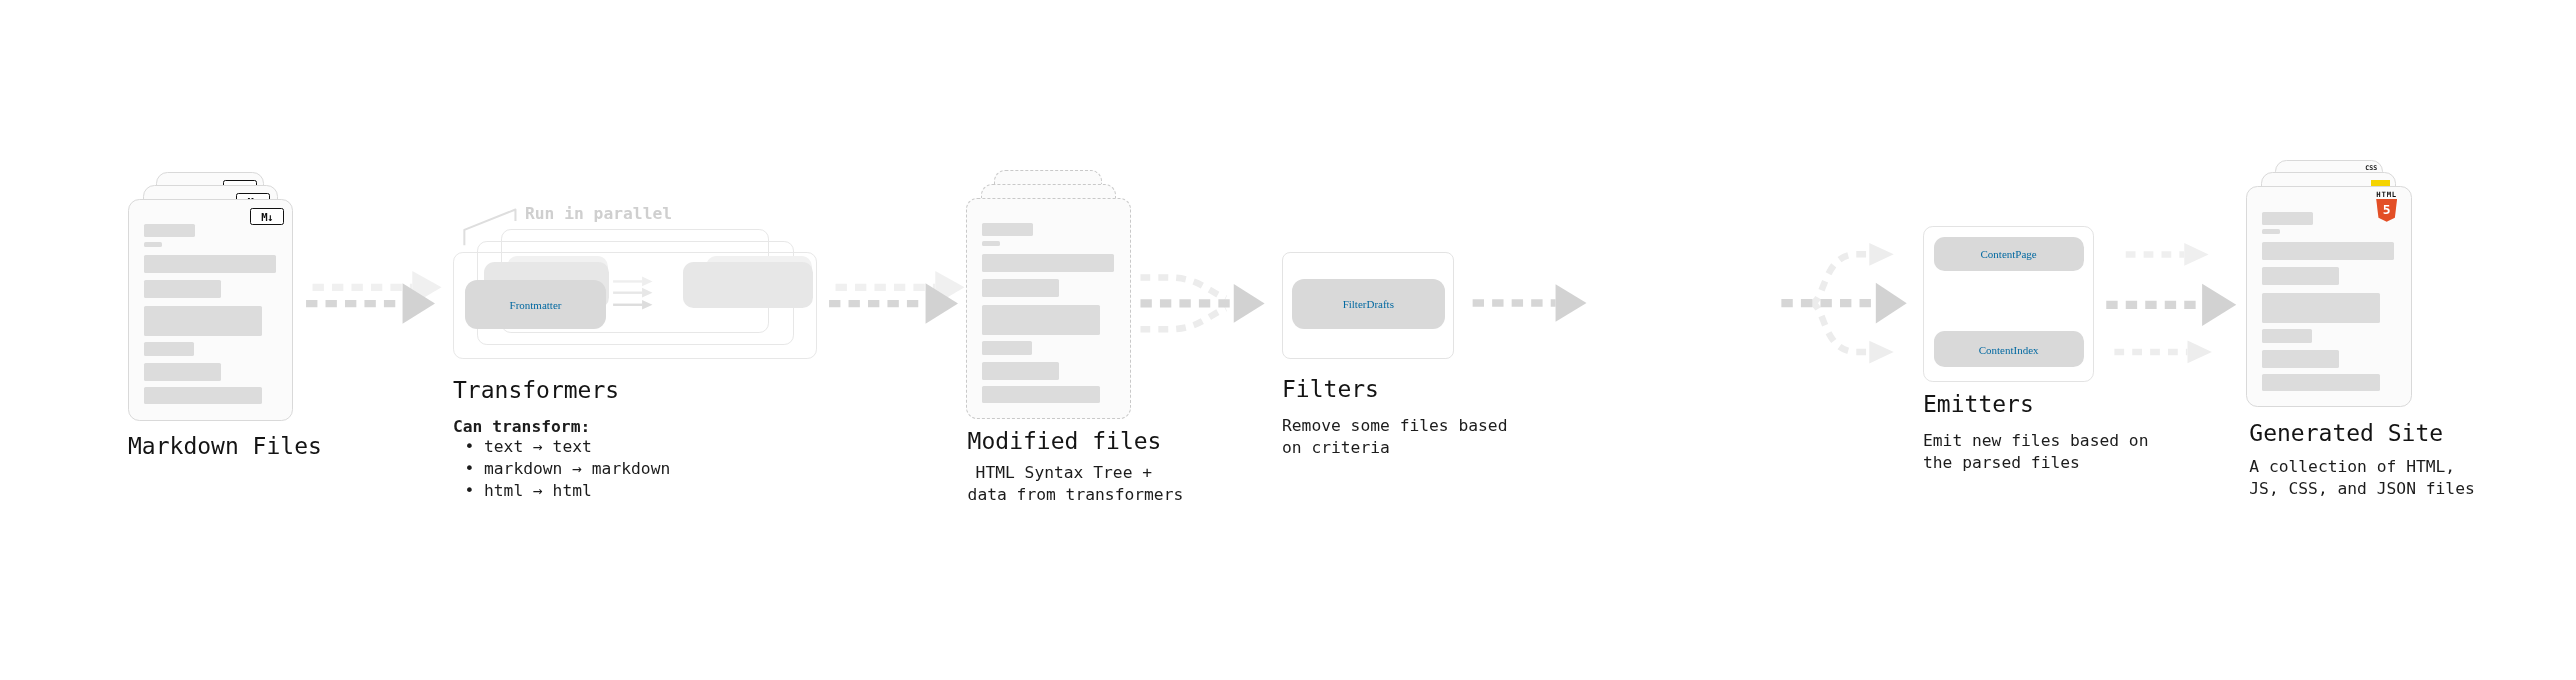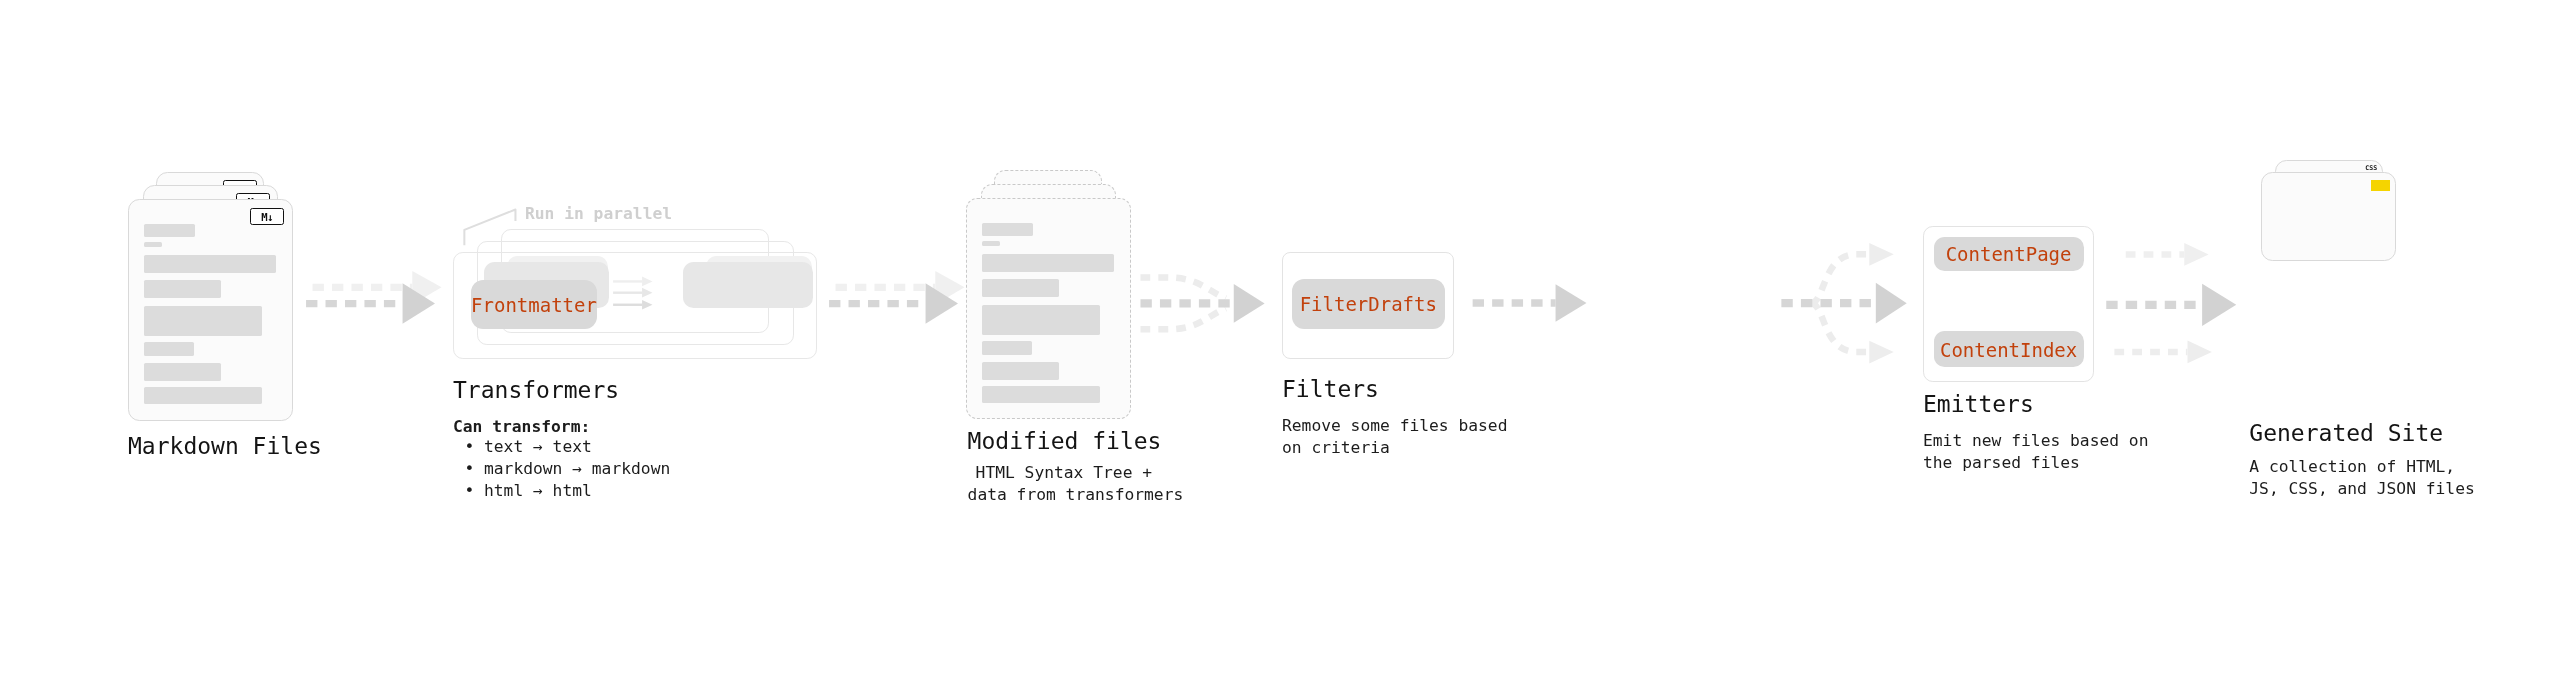--- a/index.html
+++ b/index.html
@@ -22,21 +22,21 @@
           display:flex;align-items:flex-start;justify-content:center;}
   .shield span{color:#fff;font-weight:bold;font-size:13px;line-height:21px;}
   .css-badge{position:absolute;font-size:6.5px;font-weight:bold;color:#111;line-height:6.5px;
              border-bottom:2.4px solid #2962e8;padding-bottom:0.8px;}
   .js-badge{position:absolute;width:18.7px;height:11.4px;background:#f5d400;}
 
   
   .obox{position:absolute;box-sizing:border-box;border:1.6px solid #e7e7e7;border-radius:9.8px;background:transparent;}
   .obox.filled{background:#ffffff;border-color:#e3e3e3;}
   .pill{position:absolute;box-sizing:border-box;background:#d9d9d9;border-radius:10.6px;
-        display:flex;align-items:center;justify-content:center;font-size:19px;color:#c2410c;white-space:nowrap;}
+        display:flex;align-items:center;justify-content:center;font-size:11px;color:#0369a1;white-space:nowrap;font-family:Liberation Serif, serif;}
   .ghost1{background:#e7e7e7;}
   .ghost2{background:#f1f1f1;}
 
   
   .h{position:absolute;font-size:23px;font-weight:500;color:#141414;white-space:nowrap;}
   .sub{position:absolute;font-size:16.3px;line-height:22px;color:#1c1c1c;white-space:nowrap;}
   .note{position:absolute;font-size:16.3px;color:#cfcfcf;white-space:nowrap;}
 
   svg{position:absolute;overflow:visible;}
 </style>
@@ -78,21 +78,21 @@
     <div class="obox" style="left:24.4px;top:38px;width:317px;height:104px;"></div>
     <div class="obox" style="left:0;top:49px;width:364px;height:107px;"></div>
 
     <svg style="left:0;top:0;" width="146" height="65" viewBox="0 0 180 80">
       <polyline points="14,52 14,33 77,8 77,22" fill="none" stroke="#dedede" stroke-width="2.5" stroke-linejoin="round"></polyline>
     </svg>
     <div class="note" style="left:72px;top:0.8px;font-weight:bold;">Run in parallel</div>
 
     <div class="pill ghost2" style="left:54px;top:53px;width:101px;height:41px;"></div>
     <div class="pill ghost1" style="left:31px;top:59px;width:125px;height:46px;"></div>
-    <div class="pill" style="left:18px;top:77px;width:126px;height:49px;border-radius:12.2px;">Frontmatter</div>
+    <div class="pill" style="left:12px;top:77px;width:141px;height:49px;border-radius:12.2px;">Frontmatter</div>
 
     <div class="pill ghost2" style="left:253px;top:53px;width:106px;height:41px;"></div>
     <div class="pill ghost1" style="left:230px;top:59px;width:130px;height:46px;"></div>
 
     <svg style="left:158px;top:72px;" width="46" height="37" viewBox="0 0 56 46">
       <line x1="2" y1="8" x2="38" y2="8" stroke="#eeeeee" stroke-width="3"></line>
         <polygon points="38,2 51,8 38,14" fill="#eeeeee"></polygon>
       <line x1="2" y1="22" x2="38" y2="22" stroke="#e7e7e7" stroke-width="3"></line>
         <polygon points="38,16 51,22 38,28" fill="#e7e7e7"></polygon>
       <line x1="2" y1="37" x2="38" y2="37" stroke="#dddddd" stroke-width="3"></line>
@@ -180,19 +180,35 @@
     <polygon points="104,131 134,145 104,159" fill="#ededed"></polygon>
   </svg>
 
   <div class="abs" style="left:2246px;top:158px;width:244px;height:349px;">
     <div class="card" style="left:29px;top:2.4px;width:108px;height:89px;">
       <span class="css-badge" style="top:4.1px;right:4.9px;">CSS</span>
     </div>
     <div class="card" style="left:15.4px;top:14px;width:135px;height:89px;">
       <span class="js-badge" style="top:6.5px;right:5.7px;"></span>
     </div>
+    <div class="card" style="left:0;top:28.4px;width:166px;height:221px;">
+      <div class="html5-badge" style="top:3.3px;right:8.1px;">
+        <div class="word">HTML</div>
+        <div class="shield">
+            <span>5</span>
+          </div>
+      </div>
+    <span class="bar" style="top: 24.4px; width: 51px; height: 13px;"></span>
+        <span class="bar" style="top: 42px; width: 18px; height: 4.9px;"></span>
+        <span class="bar" style="top: 55px; width: 132px; height: 18px;"></span>
+        <span class="bar" style="top: 80px; width: 77px; height: 18px;"></span>
+        <span class="bar" style="top: 106px; width: 118px; height: 30px;"></span>
+        <span class="bar" style="top: 142px; width: 50px; height: 14px;"></span>
+        <span class="bar" style="top: 163px; width: 77px; height: 18px;"></span>
+        <span class="bar" style="top: 187px; width: 118px; height: 17px;"></span>
+      </div>
     <div class="h" style="left:3.3px;top:262px;">Generated Site</div>
     <div class="sub" style="left:3.3px;top:298px;">A collection of HTML,</div>
     <div class="sub" style="left:3.3px;top:320px;">JS, CSS, and JSON files</div>
   </div>
 
 </div>
 
 
 </body></html>

